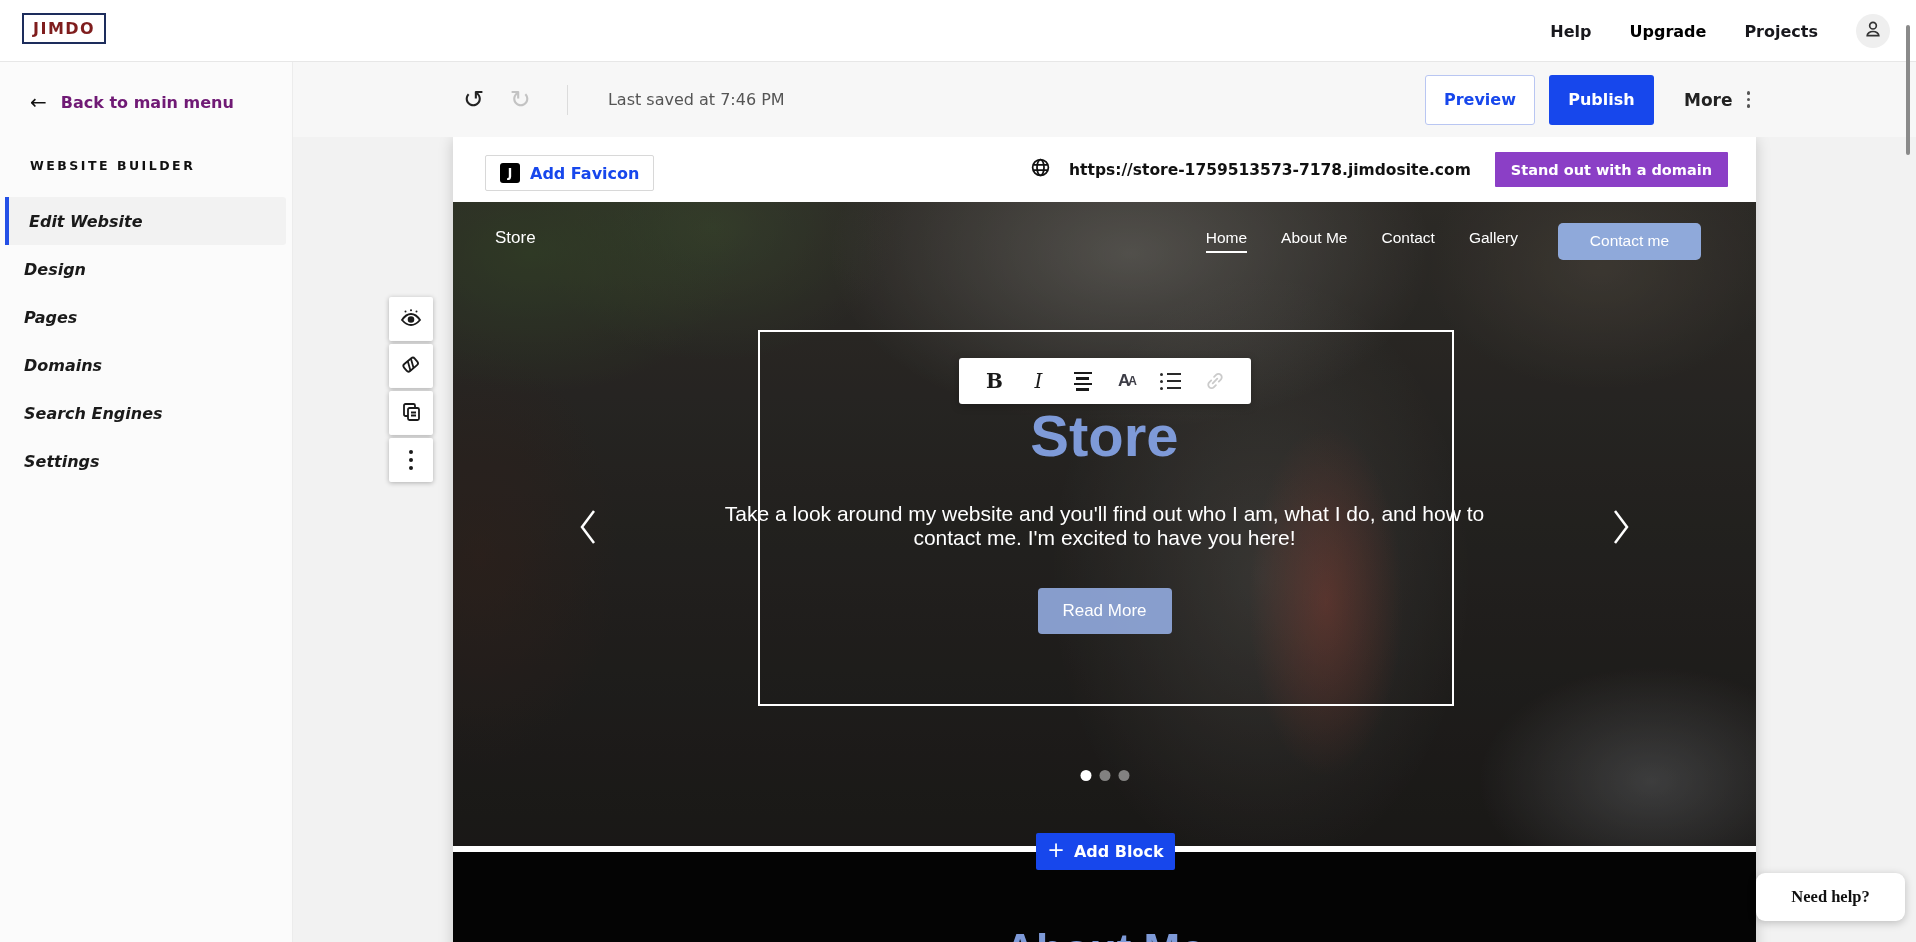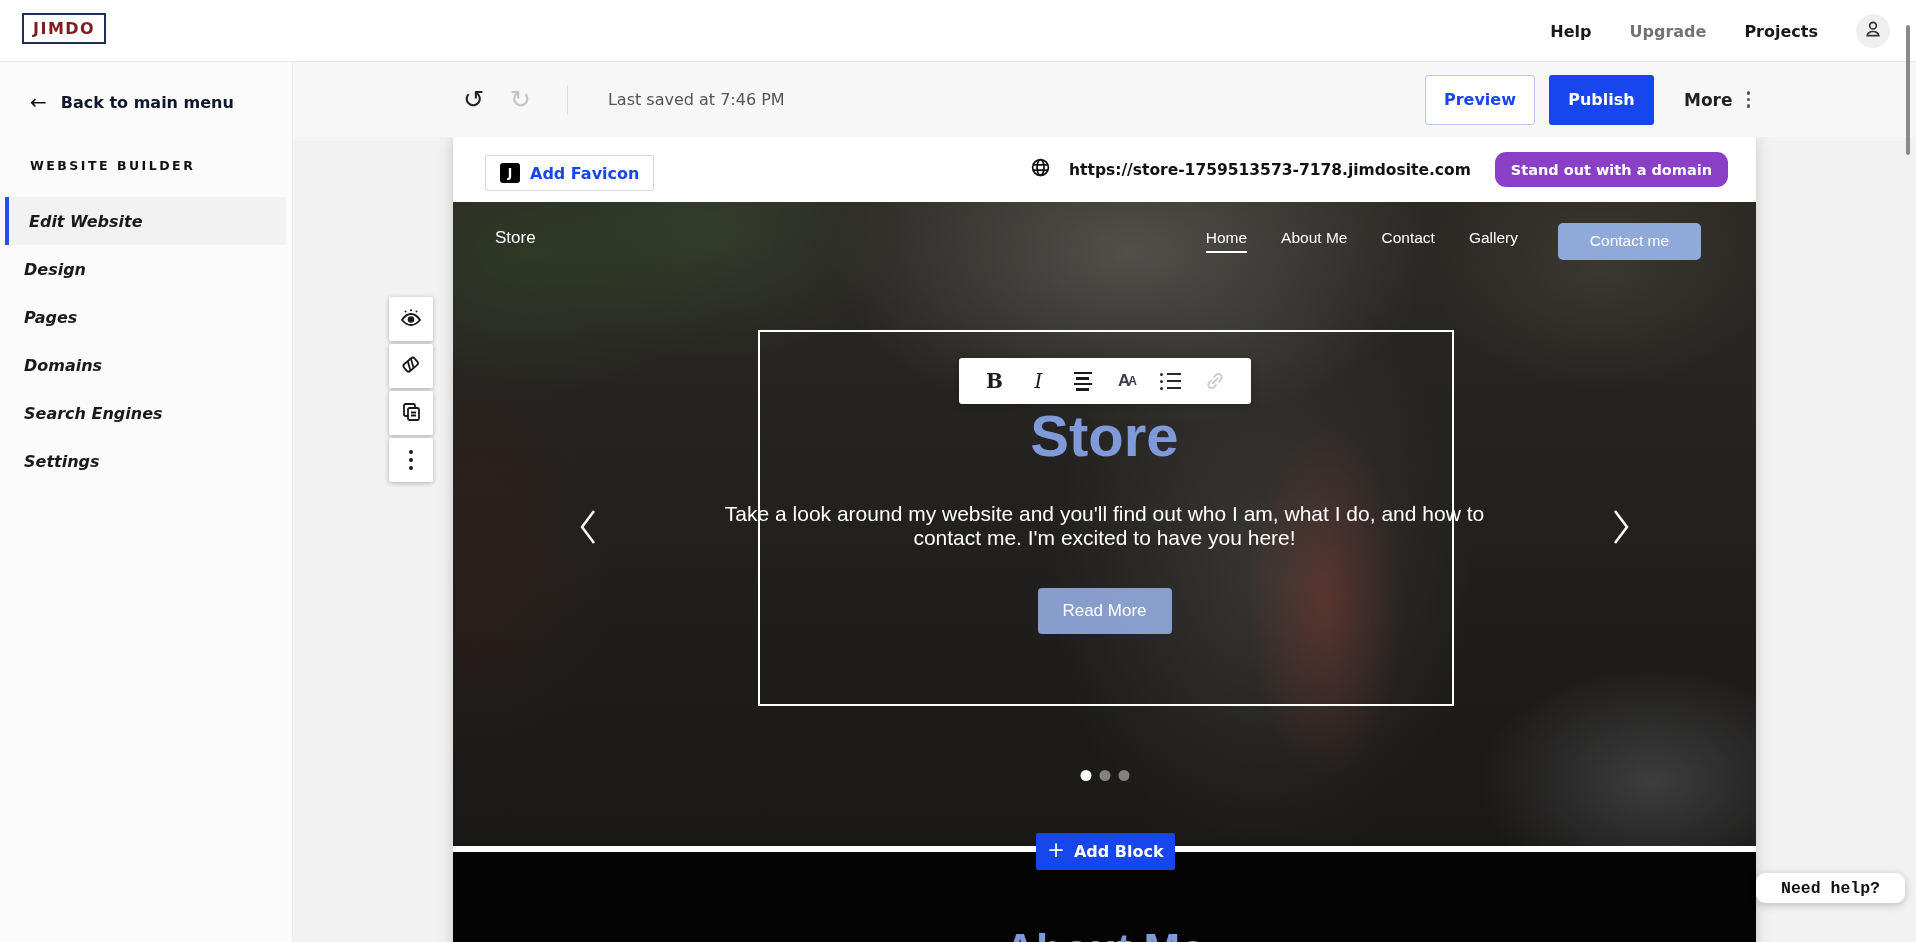--- a/index.html
+++ b/index.html
@@ -7,30 +7,30 @@
     font-family:"DejaVu Sans", sans-serif; }
   #app { position:relative; width:1916px; height:942px; overflow:hidden; background:#f2f2f2; }
 
   
   .header { position:absolute; top:0; left:0; width:1916px; height:62px; background:#ffffff;
     border-bottom:1px solid #e7e7e7; z-index:30; display:flex; align-items:center; }
   .logo-box { position:absolute; left:22px; top:13px; border:2px solid #1d2d5c; color:#7f1d1d;
     font-weight:800; font-size:16px; letter-spacing:1.5px; padding:4px 9px; background:#fff; cursor:pointer; }
   .header-right { position:absolute; right:26px; top:0; height:62px; display:flex; align-items:center; gap:38px; }
   .header-link { font-size:16px; font-weight:700; color:#17171c; cursor:pointer; }
-  .header-link.purple { color:#737373; }
+  .header-link.purple { color:#000000; }
   .avatar-btn { width:34px; height:34px; border-radius:50%; background:#efefef; display:flex;
     align-items:center; justify-content:center; cursor:pointer; }
 
   
   .sidebar { position:absolute; top:62px; left:0; width:293px; height:880px; background:#fbfbfb;
     border-right:1px solid #ececec; z-index:20; }
   .back-row { display:flex; align-items:center; gap:14px; padding:30px 0 0 30px; cursor:pointer; }
   .back-arrow { font-size:20px; color:#111; line-height:1; }
-  .back-label { font-size:16px; font-weight:700; color:#0f172a; }
+  .back-label { font-size:16px; font-weight:700; color:#701a75; }
   .section-label { padding:46px 0 0 30px; font-size:12.5px; font-weight:800; letter-spacing:2.5px; color:#111; }
   .menu { margin-top:24px; display:flex; flex-direction:column;font-style:italic; }
   .menu-item { height:48px; display:flex; align-items:center; padding-left:24px; font-size:16px;
     font-weight:700; color:#1a1a1a; cursor:pointer; }
   .menu-item.active { background:#f2f2f2; border-left:4px solid #2450e6; padding-left:20px;
     margin:0 6px 0 5px; border-radius:0 3px 3px 0; }
 
   
   .toolbar { position:absolute; top:62px; left:293px; width:1623px; height:75px; background:#f7f7f7; z-index:15; }
   .undo-redo { position:absolute; left:170px; top:0; height:75px; display:flex; align-items:center; gap:26px; }
@@ -53,21 +53,21 @@
   .panel { position:absolute; left:453px; top:137px; width:1303px; height:830px; background:#fff;
     box-shadow:0 2px 14px rgba(0,0,0,0.18); z-index:10; }
   .urlbar { position:relative; width:100%; height:65px; background:#fff; display:flex; align-items:center; }
   .favicon-btn { position:absolute; left:32px; top:18px; height:36px; display:flex; align-items:center; gap:10px;
     border:1px solid #d8d8d8; border-radius:2px; background:#fff; padding:0 14px; cursor:pointer; }
   .favicon-square { width:20px; height:20px; background:#000; color:#fff; border-radius:3px; font-size:12px;
     font-weight:800; display:flex; align-items:center; justify-content:center; }
   .favicon-label { color:#1747ec; font-size:16px; font-weight:700; }
   .url-group { position:absolute; right:28px; top:0; height:65px; display:flex; align-items:center; gap:18px; }
   .url-text { font-size:15.5px; font-weight:700; color:#111; cursor:pointer; }
-  .btn-domain { height:35px; background:#8b3fc6; color:#fff; border:none; border-radius:11px; font-size:14.5px;
+  .btn-domain { height:35px; background:#8b3fc6; color:#fff; border:none; border-radius:1px; font-size:14.5px;
     font-weight:700; padding:0 16px; cursor:pointer; font-family:inherit; margin-left:6px; }
 
   
   .hero { position:relative; width:100%; height:644px; overflow:hidden;
     font-family:"Liberation Sans", sans-serif;
     background:
       radial-gradient(ellipse 300px 200px at 6% 8%, rgba(62,84,46,0.65), transparent 70%),
       radial-gradient(ellipse 260px 190px at 20% 4%, rgba(74,99,56,0.5), transparent 70%),
       radial-gradient(ellipse 200px 300px at 2% 55%, rgba(60,40,32,0.6), transparent 70%),
       radial-gradient(ellipse 430px 250px at 52% 8%, rgba(205,203,194,0.33), transparent 70%),
@@ -125,23 +125,23 @@
   .float-col { position:absolute; left:389px; top:297px; display:flex; flex-direction:column; gap:3px; z-index:25; }
   .float-btn { width:44px; height:44px; background:#fff; border:none; border-radius:2px;
     box-shadow:0 1px 5px rgba(0,0,0,0.28); display:flex; align-items:center; justify-content:center; cursor:pointer; }
 
   
   .btn-addblock { position:absolute; left:1036px; top:833px; width:139px; height:37px; background:#1747ec;
     border:none; border-radius:2px; color:#fff; display:flex; align-items:center; justify-content:center;
     gap:9px; cursor:pointer; z-index:28; font-family:inherit; }
   .addblock-plus { font-size:21px; font-weight:400; line-height:1; margin-top:-2px; }
   .addblock-label { font-size:16px; font-weight:700; }
-  .btn-needhelp { position:absolute; right:11px; top:873px; width:149px; height:30px; background:#fff; border:none;
+  .btn-needhelp { position:absolute; right:11px; top:873px; width:149px; height:48px; background:#fff; border:none;
     border-radius:9px; box-shadow:0 2px 8px rgba(0,0,0,0.22); font-size:16.5px; font-weight:700; color:#111;
-    cursor:pointer; z-index:40; font-family:Liberation Mono, monospace; }
+    cursor:pointer; z-index:40; font-family:Liberation Serif, serif; }
 
   .scroll-thumb { position:absolute; right:6px; top:25px; width:4px; height:130px; background:#8a8a8a;
     border-radius:2px; z-index:50; cursor:pointer; }
 </style>
 </head>
 <body>
 
 <div id="app">
 
   <div class="header">

